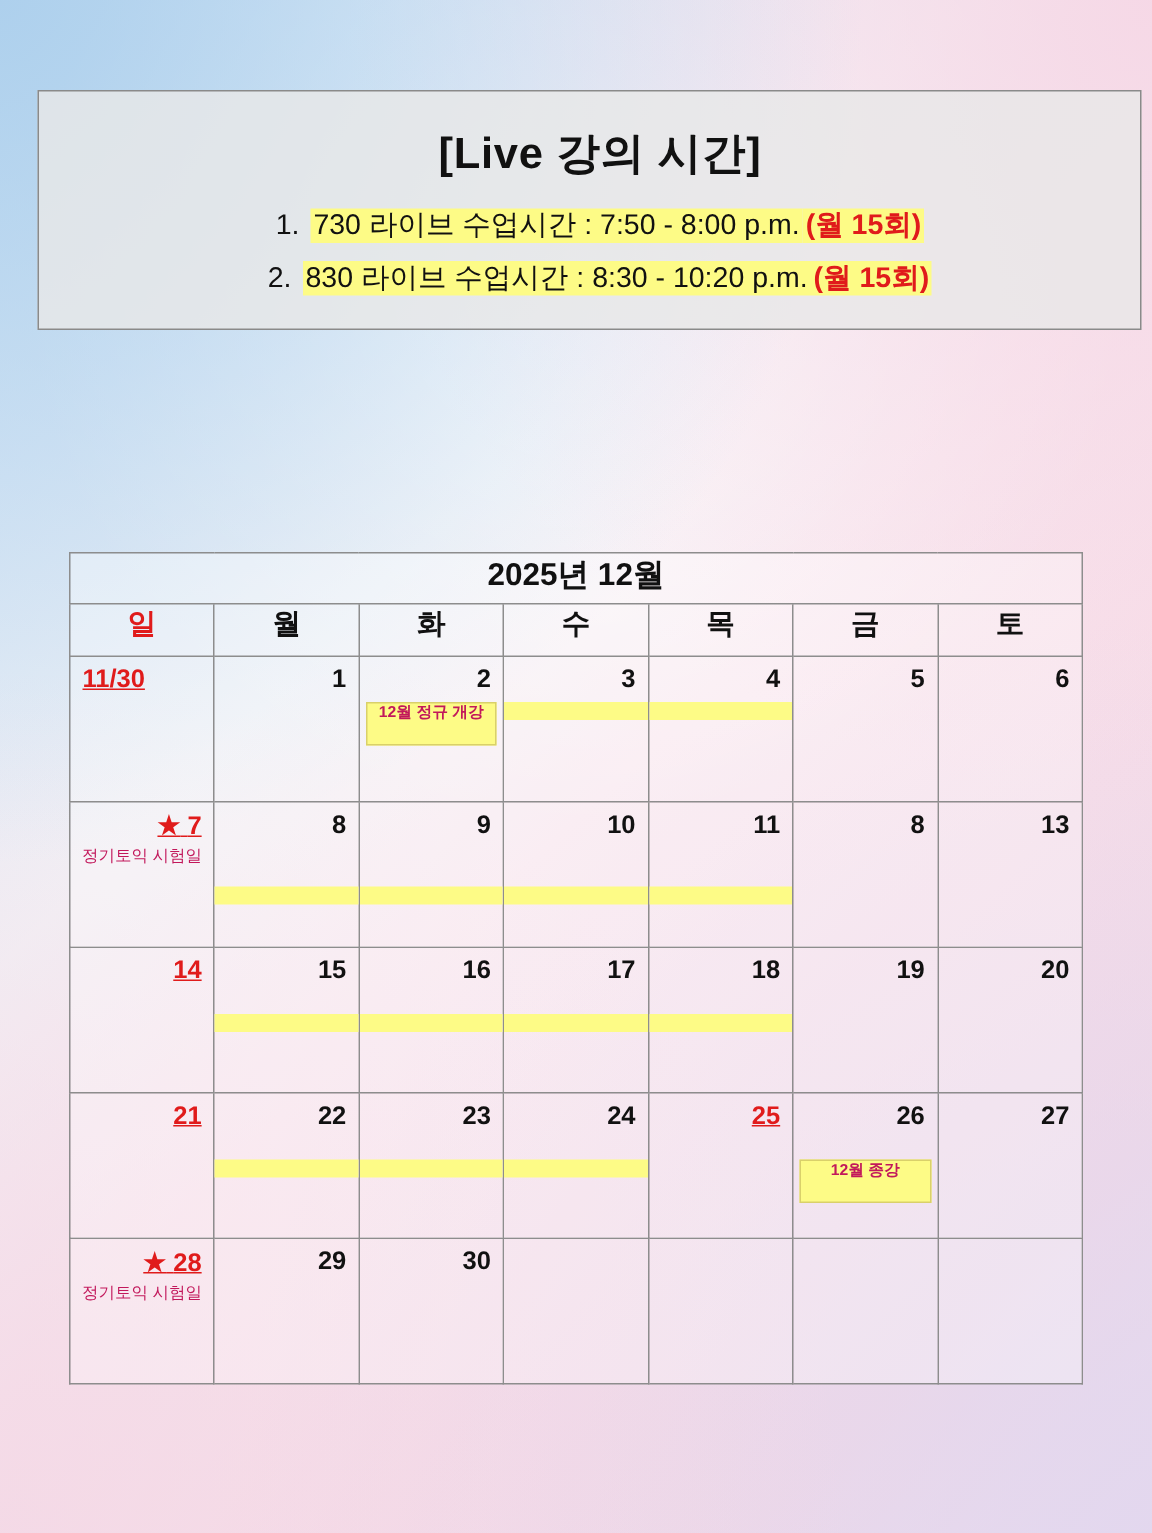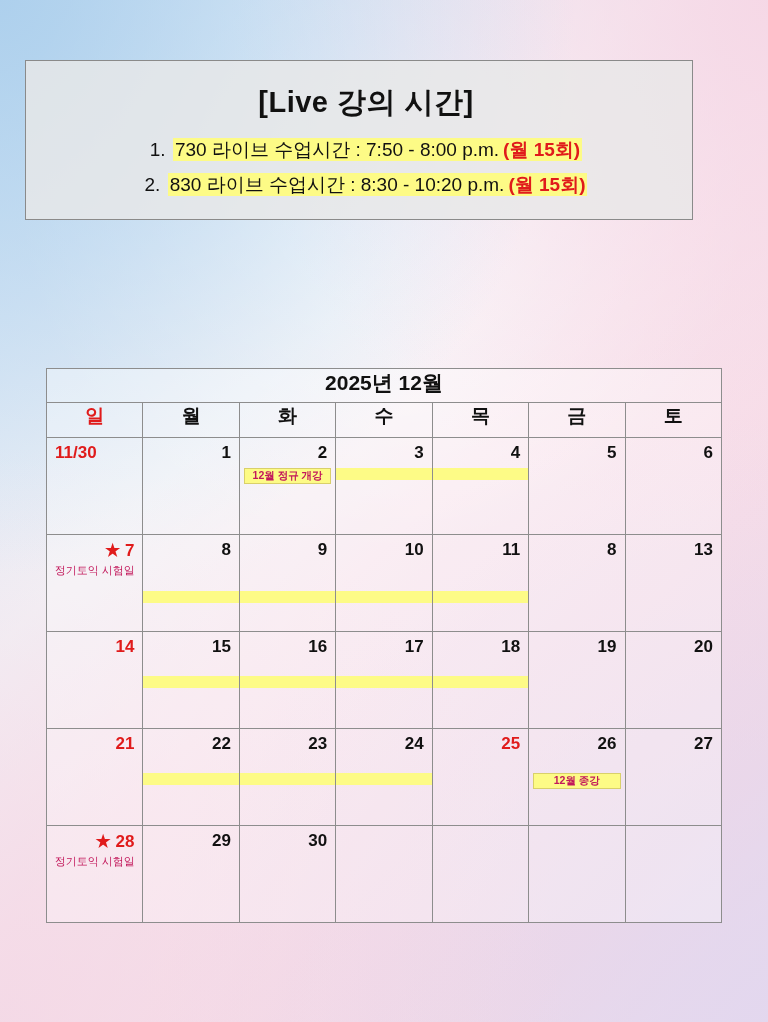--- a/index.html
+++ b/index.html
@@ -33,21 +33,21 @@
     z-index: 2;
     width: 768px;
     height: 1022px;
   }
 
   
   .notice-box {
     position: absolute;
     left: 25px;
     top: 60px;
-    width: 668px;
+    width: 736px;
     box-sizing: border-box;
     border: 1px solid #8a8a8a;
     background: rgba(232,232,232,0.82);
     padding: 16px 4px 12px 18px;
   }
   .notice-title {
     text-align: center;
     font-size: 29px;
     font-weight: bold;
     letter-spacing: 0.5px;
@@ -133,21 +133,21 @@
   }
 
   .daynum {
     position: absolute;
     top: 5px;
     right: 8px;
     font-size: 17px;
     font-weight: bold;
     color: #111;
   }
-  .daynum.sun, .daynum.red { color: #e01b1b; }
+  .daynum.sun, .daynum.red { color: #e01b1b; text-decoration: underline; }
   .daynum.left {
     right: auto;
     left: 8px;
   }
   .star { color: #e01b1b; font-weight: bold; }
 
   .sublabel {
     position: absolute;
     left: 0;
     right: 0;
@@ -174,21 +174,21 @@
     position: absolute;
     left: 4px;
     right: 4px;
     top: 30px;
     background: #fdfb86;
     font-size: 10.5px;
     font-weight: bold;
     color: #c2185b;
     text-align: center;
     line-height: 13px;
-    height: 16px;
+    height: 29px;
     border: 1px solid #d9d06a;
     box-sizing: border-box;
   }
   .tagbox.t2 { top: 44px; }
 </style>
 </head>
 <body>
 
 <div class="page">
 

